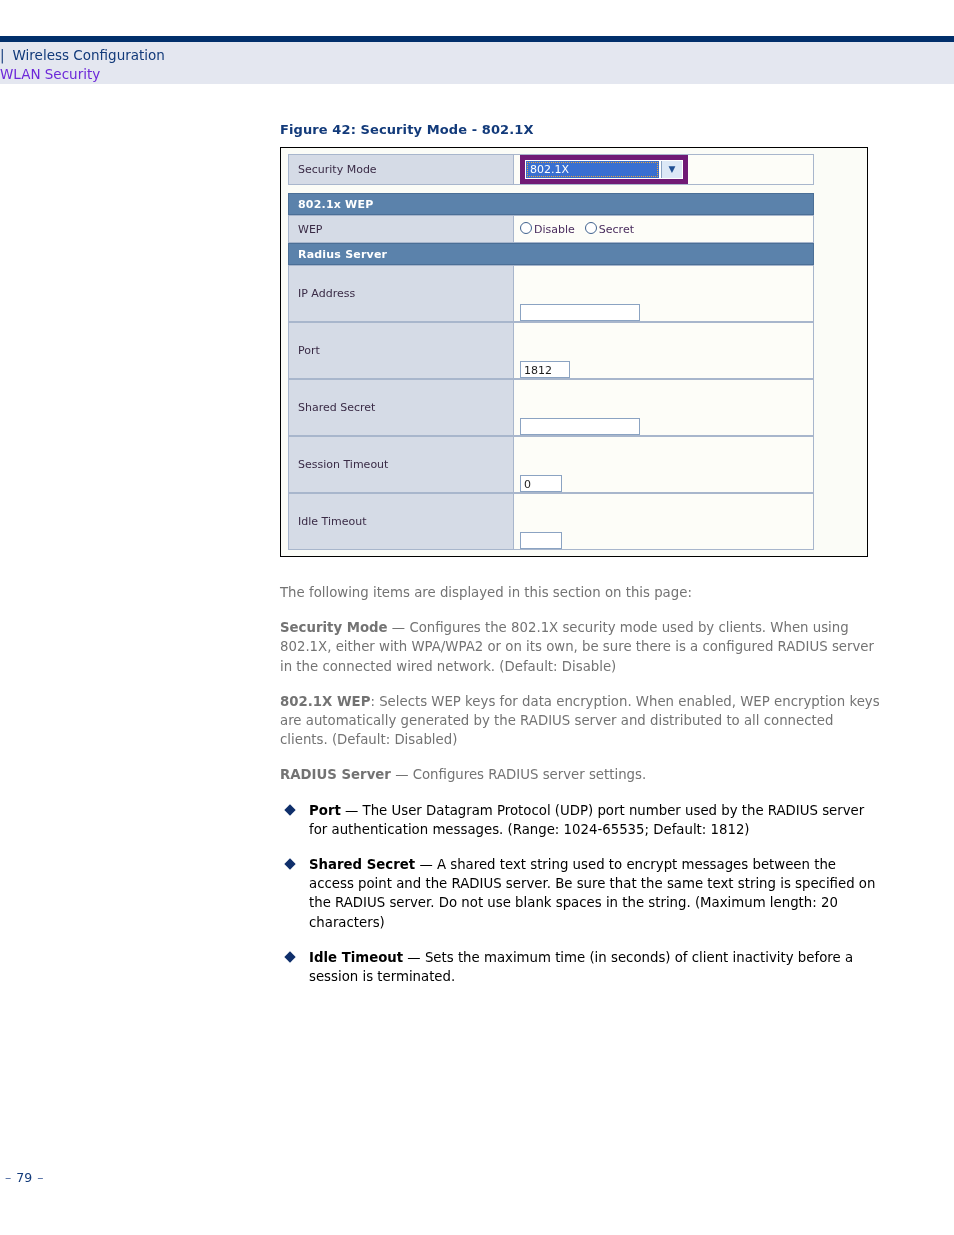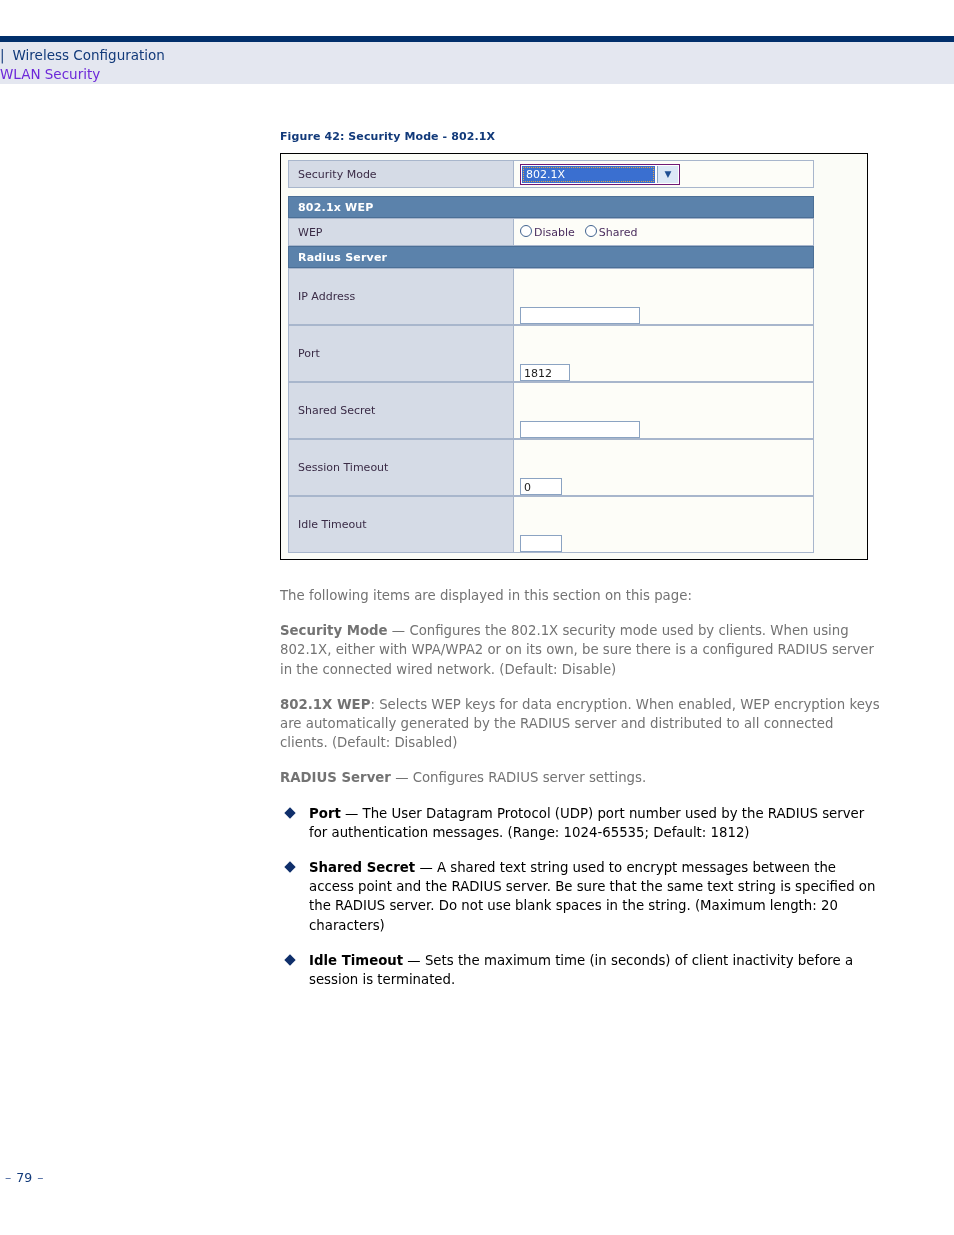--- a/index.html
+++ b/index.html
@@ -57,24 +57,24 @@
 
   
   .content {
     position: absolute;
     top: 118px;
     left: 280px;
     width: 600px;
   }
 
   .figure-caption {
-    font-size: 11px;
+    font-size: 13px;
     font-weight: bold;
     color: #123a7a;
-    margin: 12px 0 10px 0;
+    margin: 4px 0 10px 0;
     letter-spacing: 0.1px;
   }
 
   
   .figure-box {
     width: 588px;
     border: 1.5px solid #000000;
     background: #fbfcf7;
     padding: 6px 6px 6px 7px;
     box-sizing: border-box;
@@ -120,21 +120,21 @@
     padding-left: 9px !important;
     border: 1px solid #4b6f96;
     letter-spacing: 0.2px;
   }
 
   
   .select-wrap {
     display: inline-block;
     width: 158px;
     height: 19px;
-    border: 1px solid #701a75;
+    border: 5px solid #701a75;
     background: #ffffff;
     position: relative;
     vertical-align: middle;
   }
   .select-value {
     position: absolute;
     top: 1px; left: 1px;
     width: 133px; height: 17px;
     background: #3a6fd0;
     color: #ffffff;
@@ -266,21 +266,21 @@
       <tr class="spacer-row">
             <td colspan="2"></td>
           </tr>
       <tr class="section-head">
         <td colspan="2">802.1x WEP</td>
       </tr>
       <tr>
         <td class="lbl-cell">WEP</td>
         <td class="val-cell">
           <span class="radio-group">
-            <span class="radio-item"><span class="radio-dot"></span><span>Disable</span></span><span class="radio-item"><span class="radio-dot"></span><span>Shared</span></span>
+            <span class="radio-item"><span class="radio-dot"></span><span>Disable</span></span><span class="radio-item"><span class="radio-dot"></span><span>Secret</span></span>
           </span>
         </td>
       </tr>
       <tr class="section-head">
         <td colspan="2">Radius Server</td>
       </tr>
       <tr>
         <td class="lbl-cell">IP Address</td>
         <td class="val-cell">
           <span class="tinput w-long"></span>

